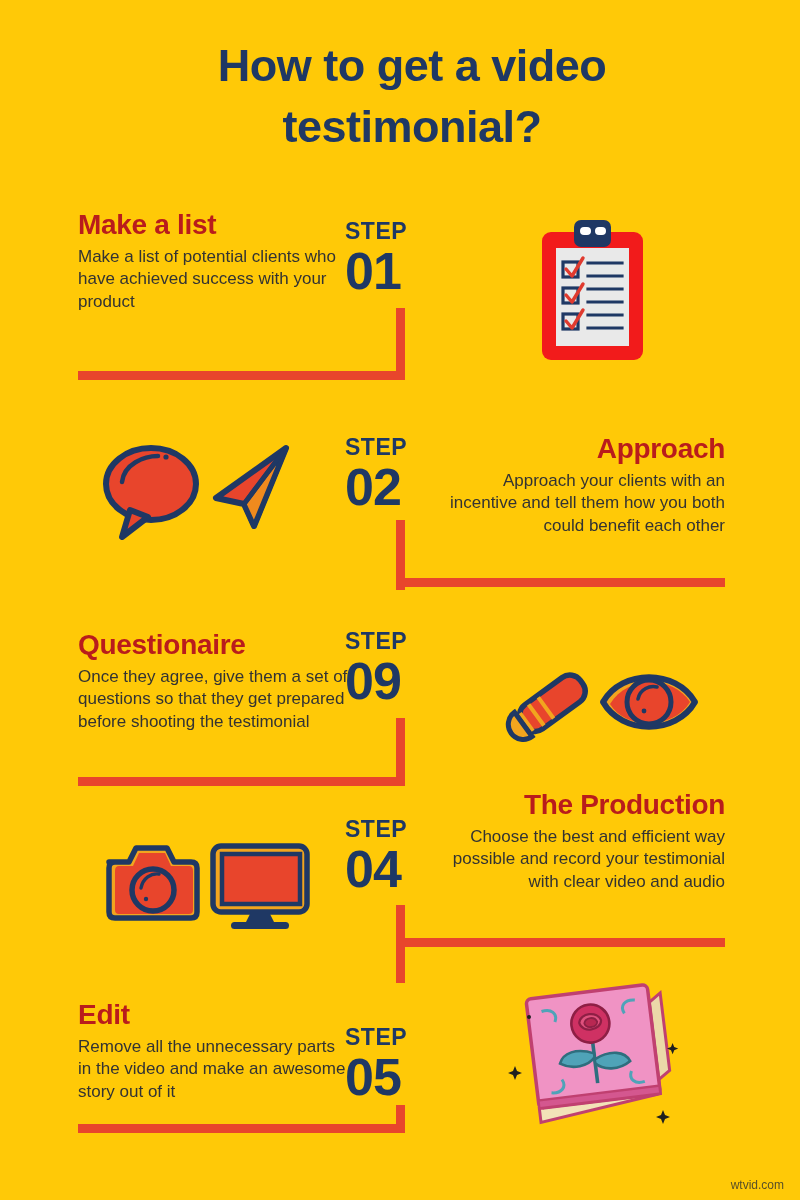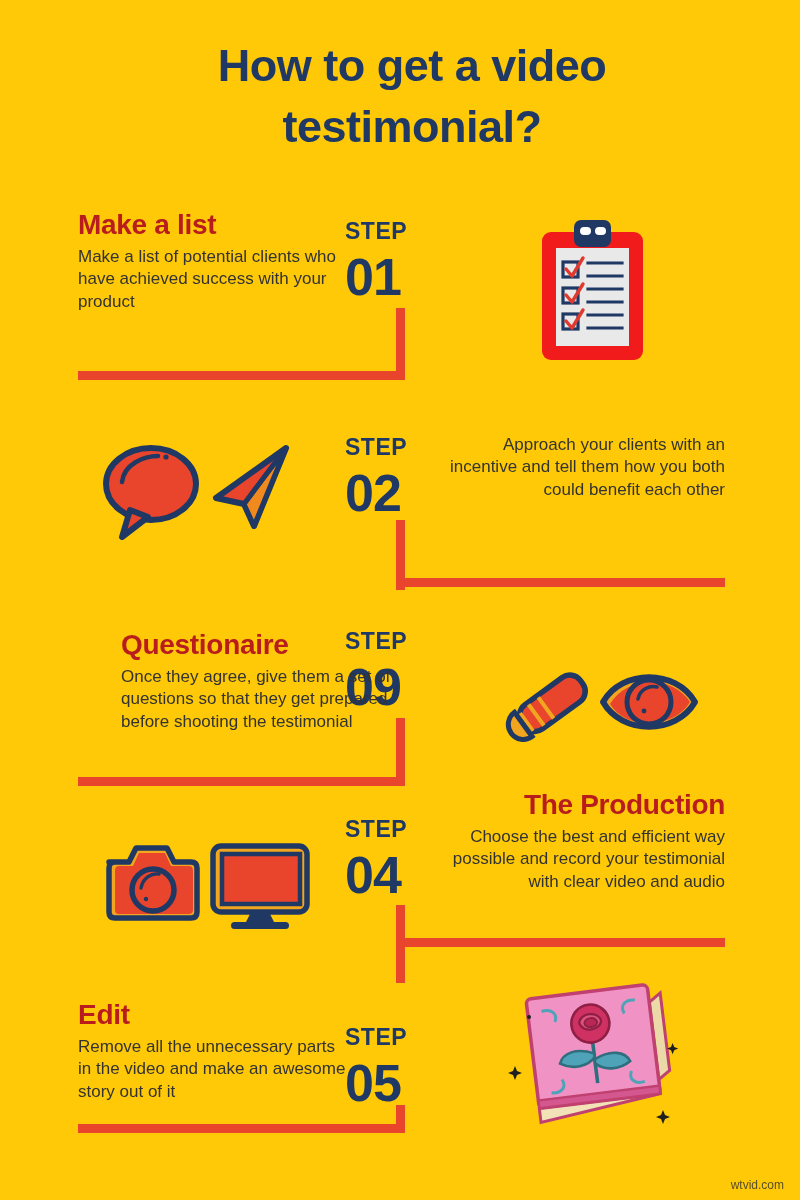--- a/index.html
+++ b/index.html
@@ -24,21 +24,21 @@
   
   .conn { position:absolute; background:#E8452C; }
 
   
   .stepnum { position:absolute; width:110px; color:#1F3864; }
   .stepnum .word {
     font-size:23px; font-weight:bold; letter-spacing:0.5px; line-height:1;
   }
   .stepnum .digits {
     font-size:52px; font-weight:bold; line-height:1.02; letter-spacing:-1px;
-    margin-top:8px;
+    margin-top:2px;
   }
 
   
   .block { position:absolute; width:290px; color:#2B2B2B; }
   .block .heading {
     font-size:28px; font-weight:bold; color:#b91c1c;
     line-height:1.1; margin-bottom:5px; letter-spacing:-0.3px;
   }
   .block .body { font-size:17px; line-height:1.32; color:#333333; }
   .block.left  { text-align:left; }
@@ -115,20 +115,21 @@
       </g>
     </svg>
   </div>
 
   <div class="stepnum" style="left:345px; top:436px;">
     <div class="word">STEP</div>
     <div class="digits">02</div>
   </div>
 
   <div class="block right" style="left:450px; top:434px; width:275px;">
+    <div class="heading">Approach</div>
     <div class="body">Approach your clients with an incentive and tell them how you both could benefit each other</div>
   </div>
 
   <div class="icon" style="left:96px; top:440px;">
     <svg width="205" height="105" viewBox="0 0 205 105">
       <g>
         <ellipse cx="55" cy="44" rx="45" ry="36" fill="#E8452C" stroke="#1F3864" stroke-width="6"></ellipse>
         <path d="M34 70 L26 97 L52 77 Z" fill="#E8452C" stroke="#1F3864" stroke-width="6" stroke-linejoin="round"></path>
         <path d="M26 42 C28 24, 48 16, 62 16" fill="none" stroke="#1F3864" stroke-width="4.5" stroke-linecap="round"></path>
         <circle cx="70" cy="17" r="2.6" fill="#1F3864"></circle>
@@ -139,21 +140,21 @@
         <line x1="72" y1="2" x2="30" y2="58" stroke="#1F3864" stroke-width="4.5"></line>
       </g>
     </svg>
   </div>
 
   <div class="stepnum" style="left:345px; top:630px;">
     <div class="word">STEP</div>
     <div class="digits">09</div>
   </div>
 
-  <div class="block left" style="left:78px; top:630px; width:275px;margin-left:43px;">
+  <div class="block left" style="left:78px; top:630px; width:275px;">
     <div class="heading">Questionaire</div>
     <div class="body">Once they agree, give them a set of questions so that they get prepared before shooting the testimonial</div>
   </div>
 
   <div class="icon" style="left:505px; top:660px;">
     <svg width="195" height="85" viewBox="0 0 195 85">
       <g transform="rotate(-36 45 45)">
         <rect x="12" y="30" width="72" height="30" rx="13" fill="#E8452C" stroke="#1F3864" stroke-width="5.5"></rect>
         <path d="M16 34 L16 56 M28 32 L28 58 M40 32 L40 58" stroke="#F2A51E" stroke-width="4" fill="none"></path>
         <path d="M12 45 m0,-15 a15,15 0 0 0 0,30 Z" fill="#F2A51E" stroke="#1F3864" stroke-width="5"></path>

